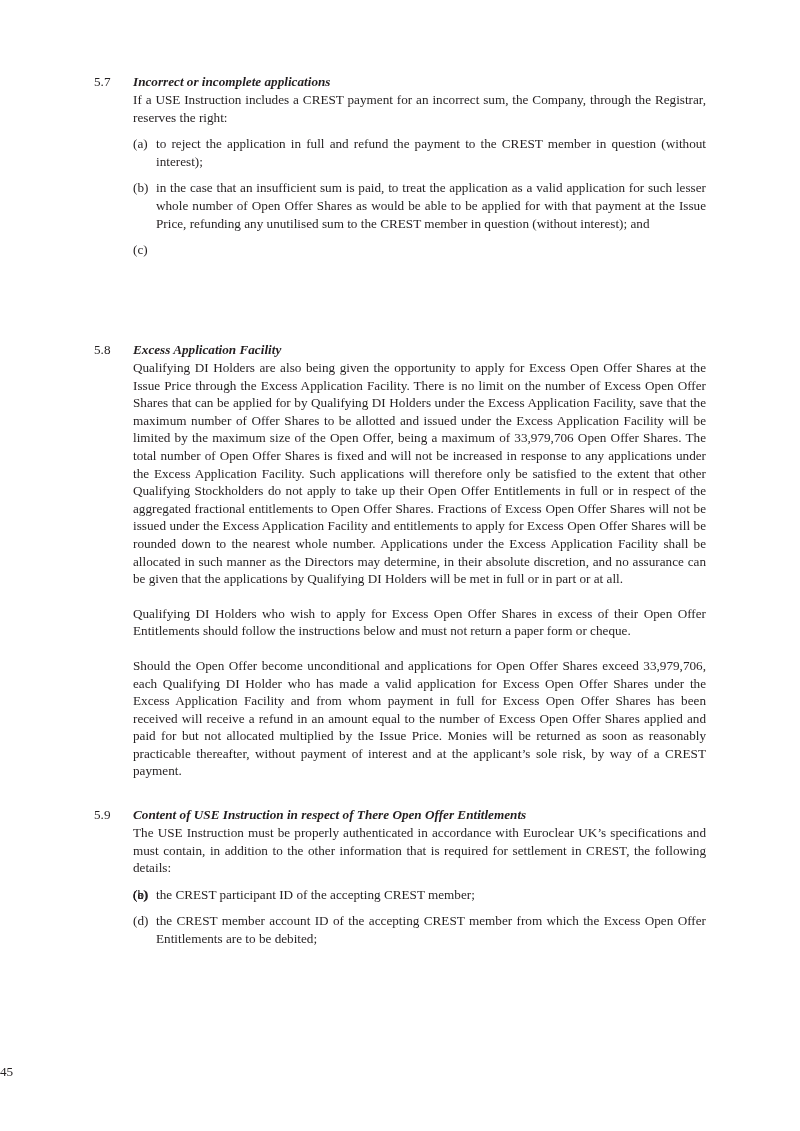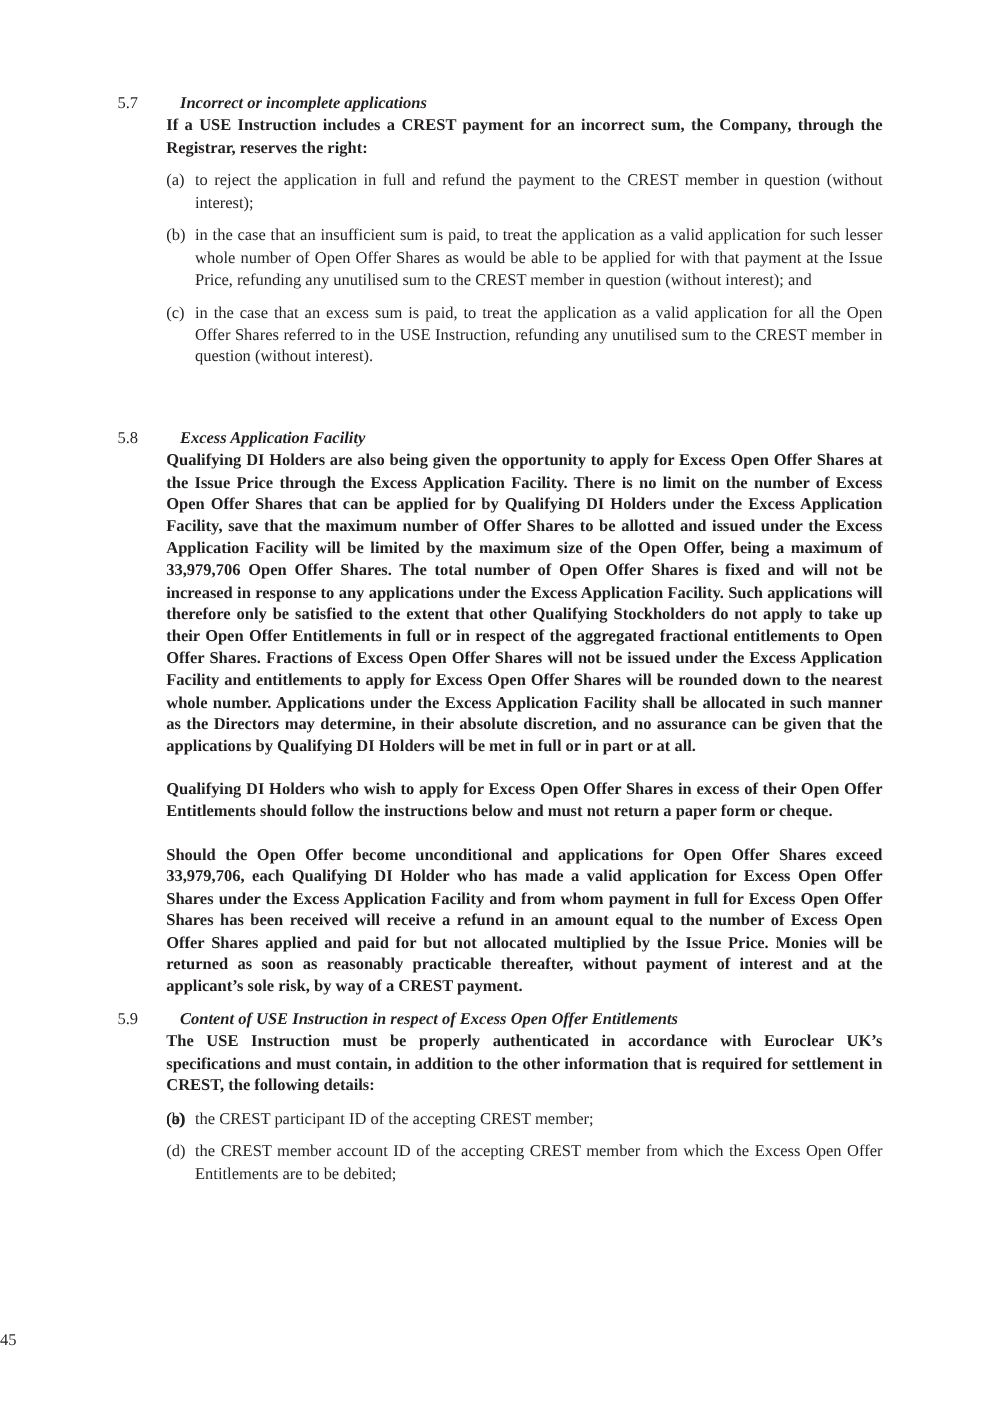--- a/index.html
+++ b/index.html
@@ -5,22 +5,22 @@
   html, body { margin: 0; padding: 0; background: #ffffff; }
   body {
     width: 800px; height: 1131px; position: relative; overflow: hidden;
     font-family: "Liberation Serif", "DejaVu Serif", serif;
     color: #231f20; font-size: 13.2px; line-height: 17.6px;
   }
   .page { position: absolute; left: 0; top: 0; width: 800px; height: 1131px; }
   .section { position: absolute; left: 94px; width: 612px; }
   .sec-head { position: relative; height: 18px; }
   .sec-num { position: absolute; left: 0; top: 0; }
-  .sec-title { position: absolute; left: 50px; top: 0; font-weight: bold; font-style: italic; }
-  .para { margin: 0 0 0 39px; text-align: justify; font-weight: bold; }
+  .sec-title { position: absolute; left: 39px; top: 0; font-weight: bold; font-style: italic; }
+  .para { margin: 0 0 0 39px; text-align: justify; }
   .para + .para { margin-top: 17px; }
   .item { position: relative; margin-top: 9px; }
   .item-label { position: absolute; left: 39px; top: 0; }
   .item-text { margin-left: 62px; text-align: justify; }
   .page-num { position: absolute; top: 1063px; left: 0; width: 800px; }
 </style>
 </head>
 <body>
 
 <div class="page">
@@ -34,38 +34,37 @@
     <div class="item">
       <span class="item-label">(a)</span>
       <div class="item-text">to reject the application in full and refund the payment to the CREST member in question (without interest);</div>
     </div>
     <div class="item">
       <span class="item-label">(b)</span>
       <div class="item-text">in the case that an insufficient sum is paid, to treat the application as a valid application for such lesser whole number of Open Offer Shares as would be able to be applied for with that payment at the Issue Price, refunding any unutilised sum to the CREST member in question (without interest); and</div>
     </div>
     <div class="item">
       <span class="item-label">(c)</span>
-      <div class="item-text">in the case that an excess sum is paid, to treat the application as a valid application for all the Open Offer Shares referred to in the USE Instruction, refunding any unutilised sum to the CREST member in question (without interest).</div>
     </div>
   </div>
 
   <div class="section" style="top:341px;">
     <div class="sec-head">
       <span class="sec-num">5.8</span>
       <span class="sec-title">Excess Application Facility</span>
     </div>
     <p class="para">Qualifying DI Holders are also being given the opportunity to apply for Excess Open Offer Shares at the Issue Price through the Excess Application Facility. There is no limit on the number of Excess Open Offer Shares that can be applied for by Qualifying DI Holders under the Excess Application Facility, save that the maximum number of Offer Shares to be allotted and issued under the Excess Application Facility will be limited by the maximum size of the Open Offer, being a maximum of 33,979,706 Open Offer Shares. The total number of Open Offer Shares is fixed and will not be increased in response to any applications under the Excess Application Facility. Such applications will therefore only be satisfied to the extent that other Qualifying Stockholders do not apply to take up their Open Offer Entitlements in full or in respect of the aggregated fractional entitlements to Open Offer Shares. Fractions of Excess Open Offer Shares will not be issued under the Excess Application Facility and entitlements to apply for Excess Open Offer Shares will be rounded down to the nearest whole number. Applications under the Excess Application Facility shall be allocated in such manner as the Directors may determine, in their absolute discretion, and no assurance can be given that the applications by Qualifying DI Holders will be met in full or in part or at all.</p>
     <p class="para">Qualifying DI Holders who wish to apply for Excess Open Offer Shares in excess of their Open Offer Entitlements should follow the instructions below and must not return a paper form or cheque.</p>
     <p class="para">Should the Open Offer become unconditional and applications for Open Offer Shares exceed 33,979,706, each Qualifying DI Holder who has made a valid application for Excess Open Offer Shares under the Excess Application Facility and from whom payment in full for Excess Open Offer Shares has been received will receive a refund in an amount equal to the number of Excess Open Offer Shares applied and paid for but not allocated multiplied by the Issue Price. Monies will be returned as soon as reasonably practicable thereafter, without payment of interest and at the applicant’s sole risk, by way of a CREST payment.</p>
   </div>
 
   <div class="section" style="top:806px;">
     <div class="sec-head">
       <span class="sec-num">5.9</span>
-      <span class="sec-title">Content of USE Instruction in respect of Excess Open Offer Entitlements</span>
+      <span class="sec-title">Content of USE Instruction in respect of There Open Offer Entitlements</span>
     </div>
     <p class="para">The USE Instruction must be properly authenticated in accordance with Euroclear UK’s specifications and must contain, in addition to the other information that is required for settlement in CREST, the following details:</p>
     <div class="item">
       <span class="item-label">(a)</span>
     </div>
     <div class="item">
       <span class="item-label">(b)</span>
     </div>
     <div class="item">
       <span class="item-label">(c)</span>

